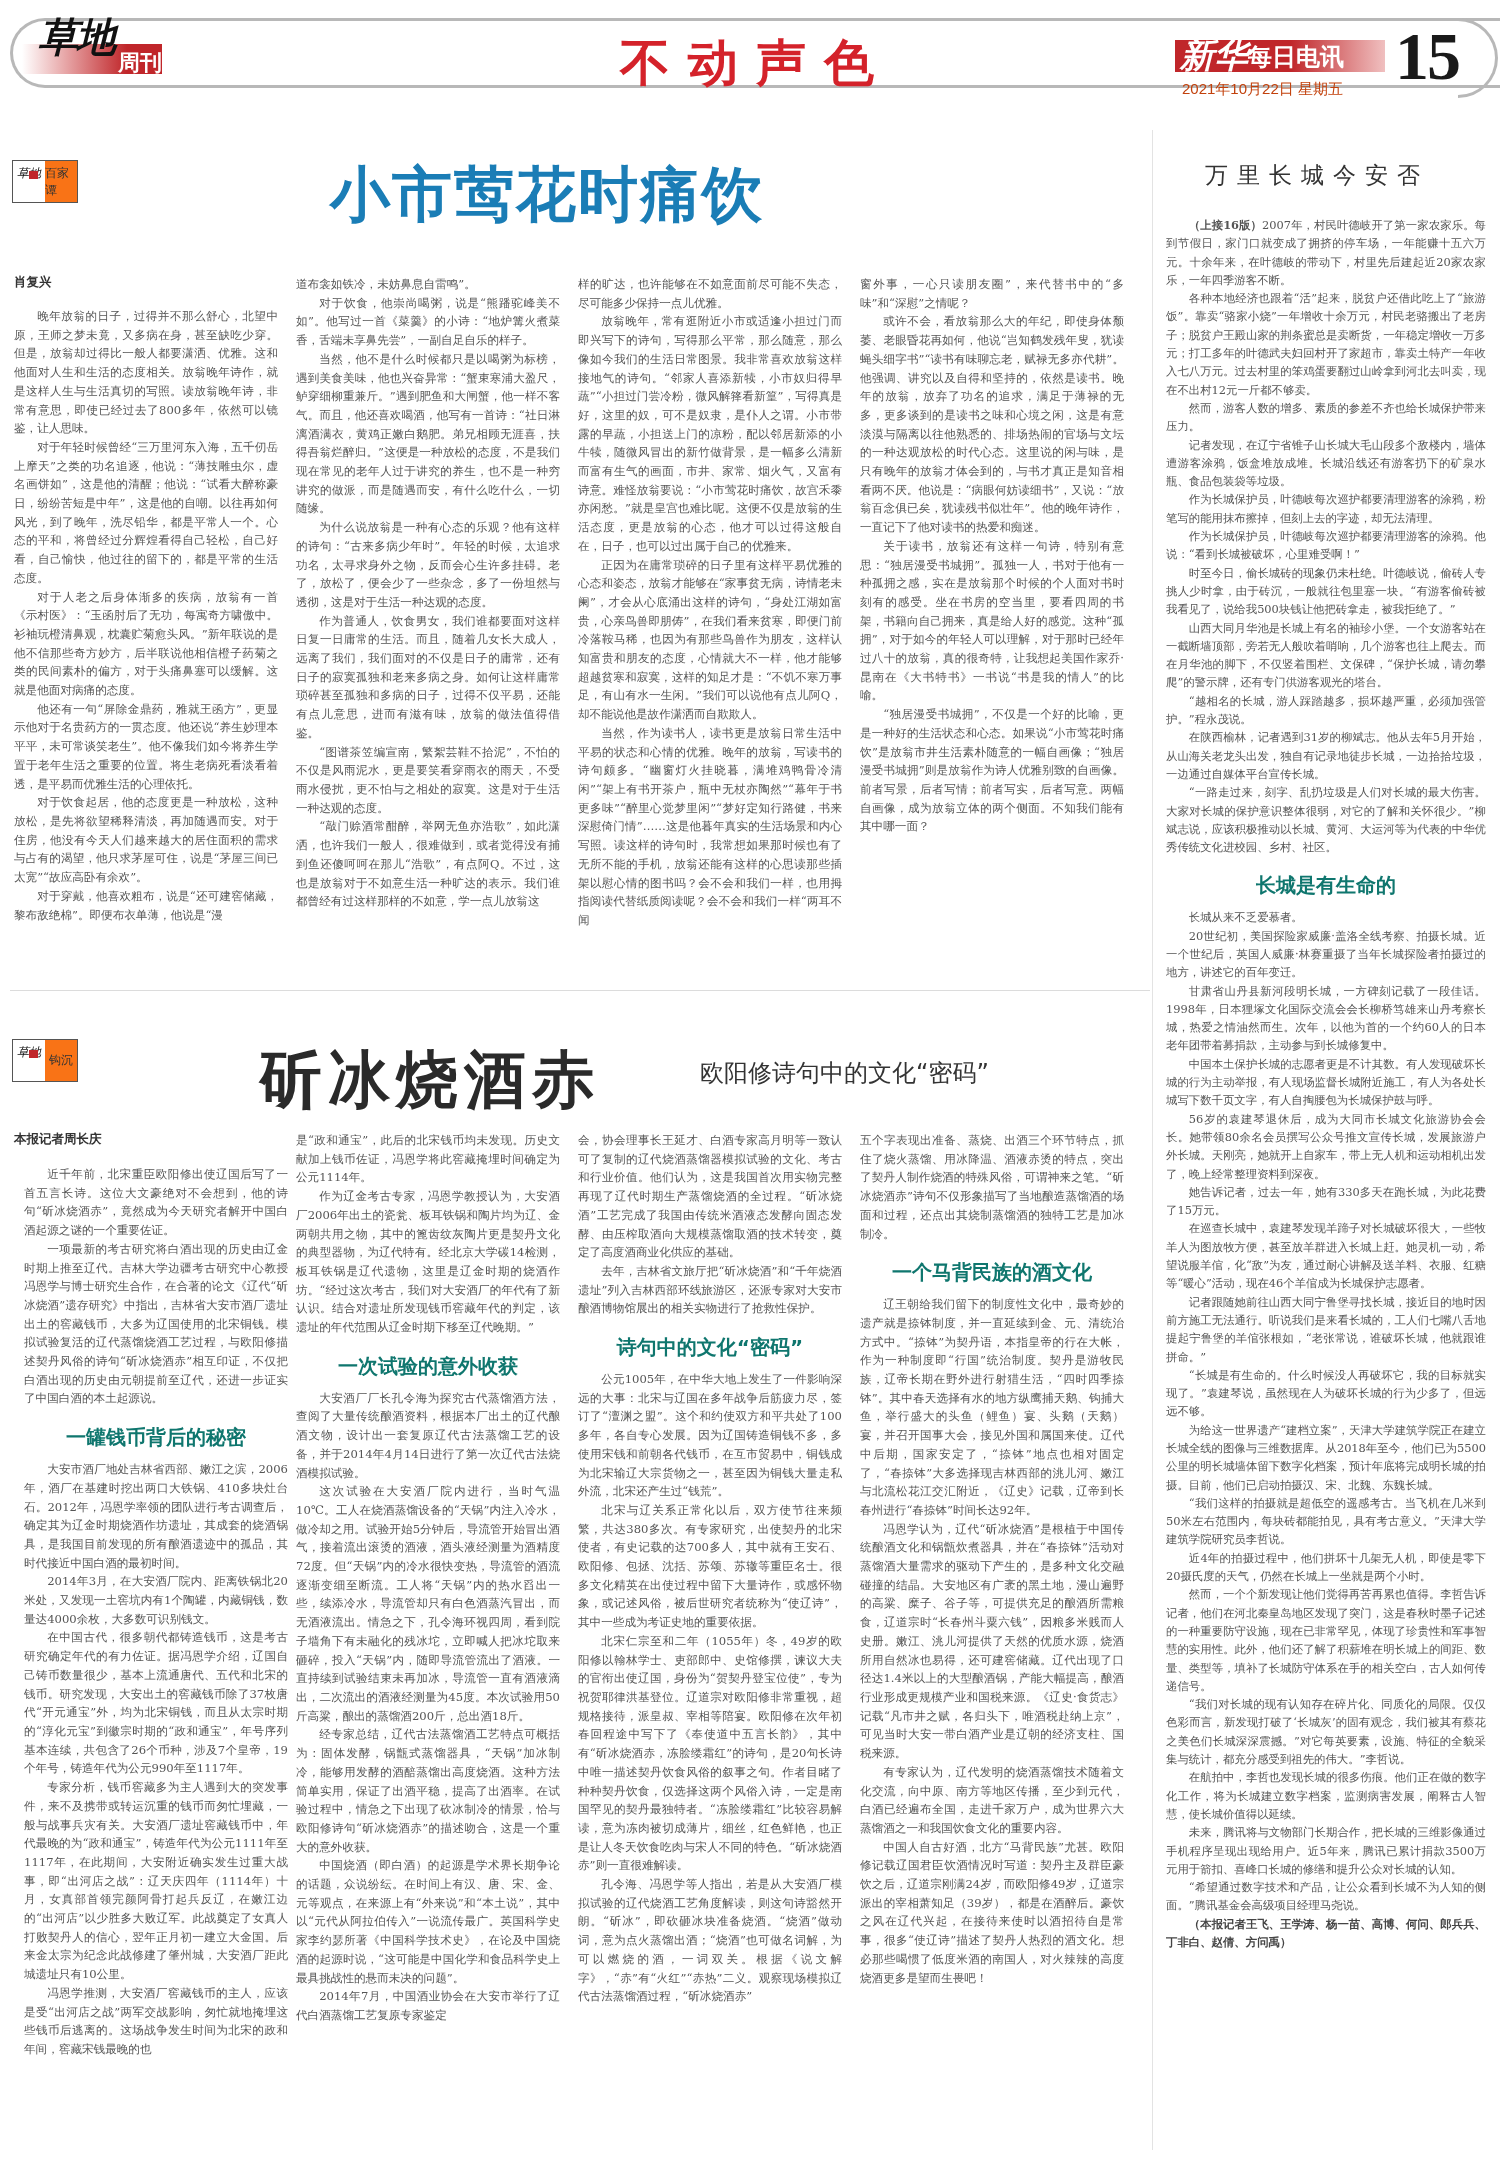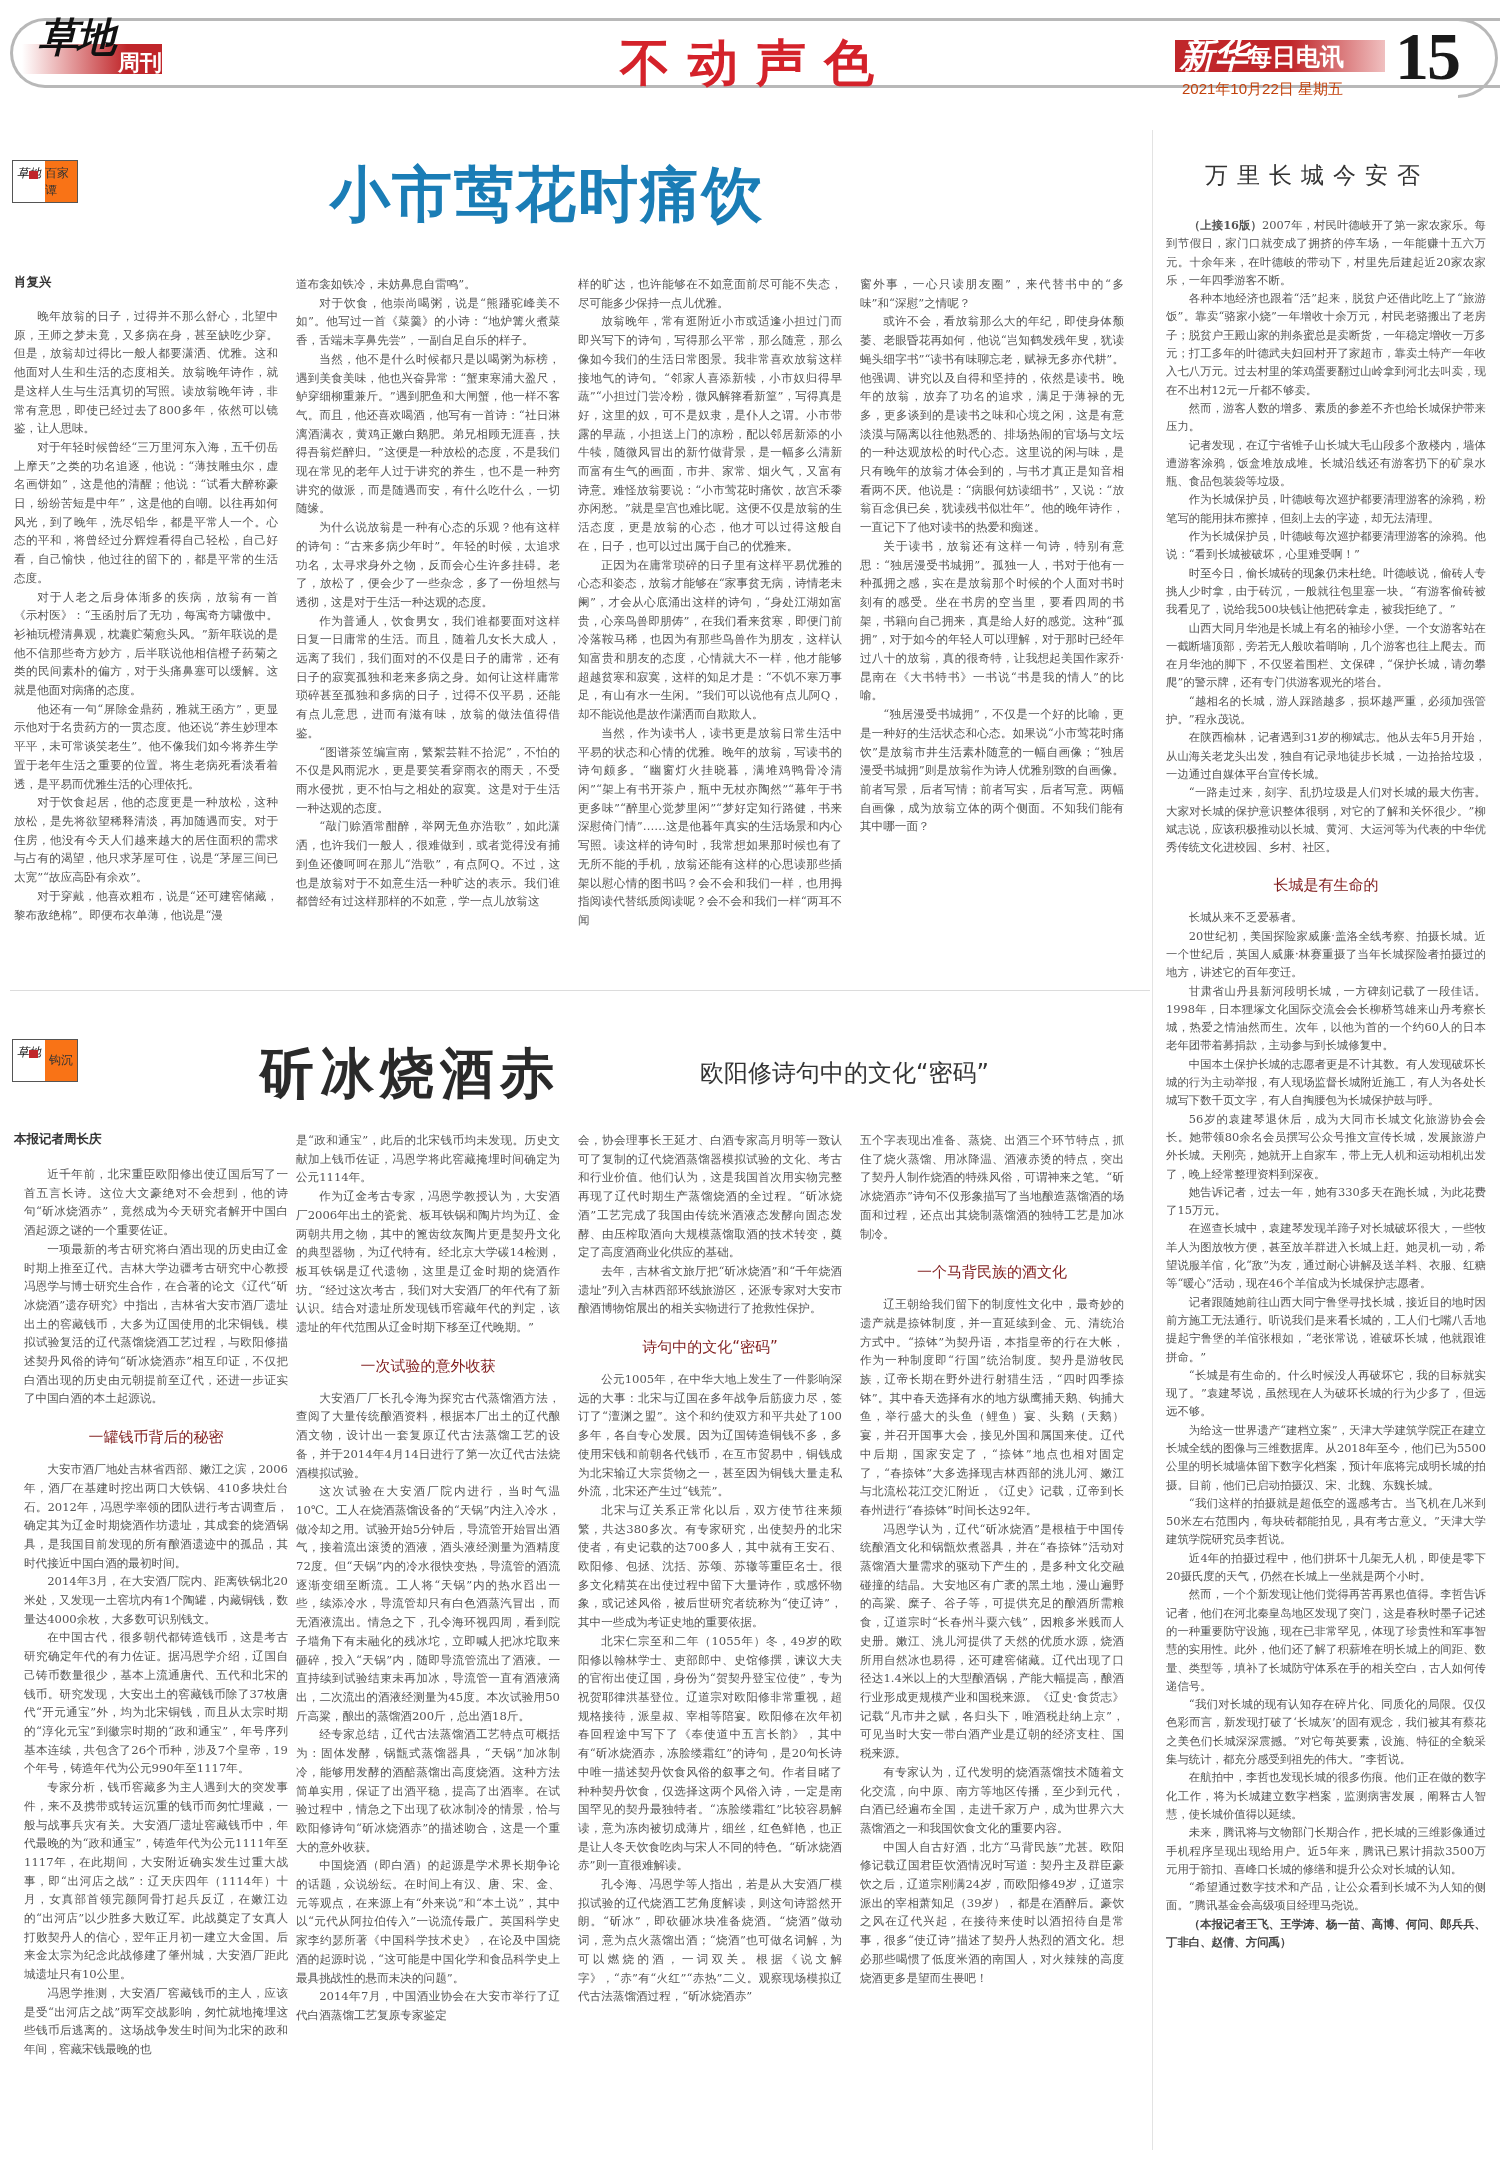--- a/index.html
+++ b/index.html
@@ -31,33 +31,33 @@
 
   .col-tag { position:absolute; width:66px; height:43px; border:1px solid #555; box-sizing:border-box; display:flex; }
   .col-tag .logo { width:32px; background:#fff; position:relative; }
   .col-tag .logo .mini { position:absolute; left:4px; top:4px; font-size:12px; font-style:italic; color:#111; }
   .col-tag .logo .red { position:absolute; left:16px; top:10px; width:9px; height:8px; background:#c0262a; }
   .col-tag .name { flex:1; background:#f97316; font-family:"Liberation Sans",sans-serif;
                    font-size:12px; color:#333; display:flex; align-items:center; justify-content:center; }
 
   .headline1 { position:absolute; left:330px; top:155px; font-size:60px; font-weight:bold;
                color:#1a7db6; font-family:"DejaVu Sans",sans-serif; letter-spacing:2px; }
-  .headline2 { position:absolute; left:260px; top:1038px; font-size:54px; font-weight:bold;
+  .headline2 { position:absolute; left:260px; top:1038px; font-size:62px; font-weight:bold;
                color:#2a2a2a; font-family:"DejaVu Sans",sans-serif; letter-spacing:6px; }
   .subhead2 { position:absolute; left:700px; top:1057px; font-size:24px; color:#333;
               font-family:"DejaVu Sans",sans-serif; }
   .headline3 { position:absolute; left:1205px; top:160px; font-size:23px; color:#333;
                letter-spacing:9px; font-family:"DejaVu Serif",serif; }
 
   .byline { position:absolute; font-family:"Liberation Sans",sans-serif; font-size:12.5px; font-weight:bold; color:#333; }
   .col { position:absolute; font-size:11.6px; line-height:18.7px; color:#555; text-align:justify; overflow:hidden; }
   .col p { margin:0; text-indent:2em; }
   .col p.noindent { text-indent:0; }
-  .col .sec-head { text-indent:0; text-align:center; font-family:"DejaVu Sans",sans-serif; font-weight:normal;
-                   font-size:15px; color:#7f1d1d; margin:18px 0 12px; line-height:22px; }
+  .col .sec-head { text-indent:0; text-align:center; font-family:"DejaVu Sans",sans-serif; font-weight:bold;
+                   font-size:20px; color:#0f766e; margin:18px 0 12px; line-height:22px; }
   .col .credit { font-weight:bold; color:#444; font-family:"DejaVu Sans",sans-serif; }
   .divider-v { position:absolute; width:0; border-left:1px solid #e3e3e3; }
   .divider-h { position:absolute; height:0; border-top:1px solid #dcdcdc; }
 </style>
 </head>
 <body>
 
 <div class="masthead"></div>
 <div class="masthead-right-arc"></div>
 <div class="brand"></div>

